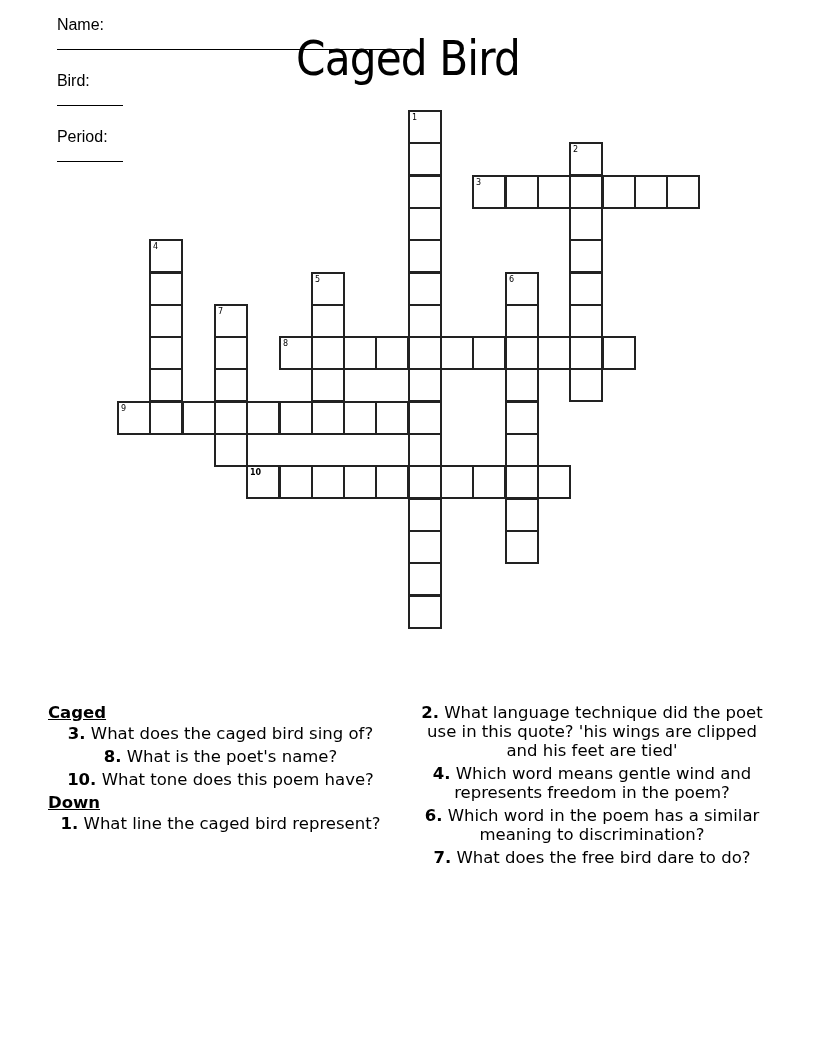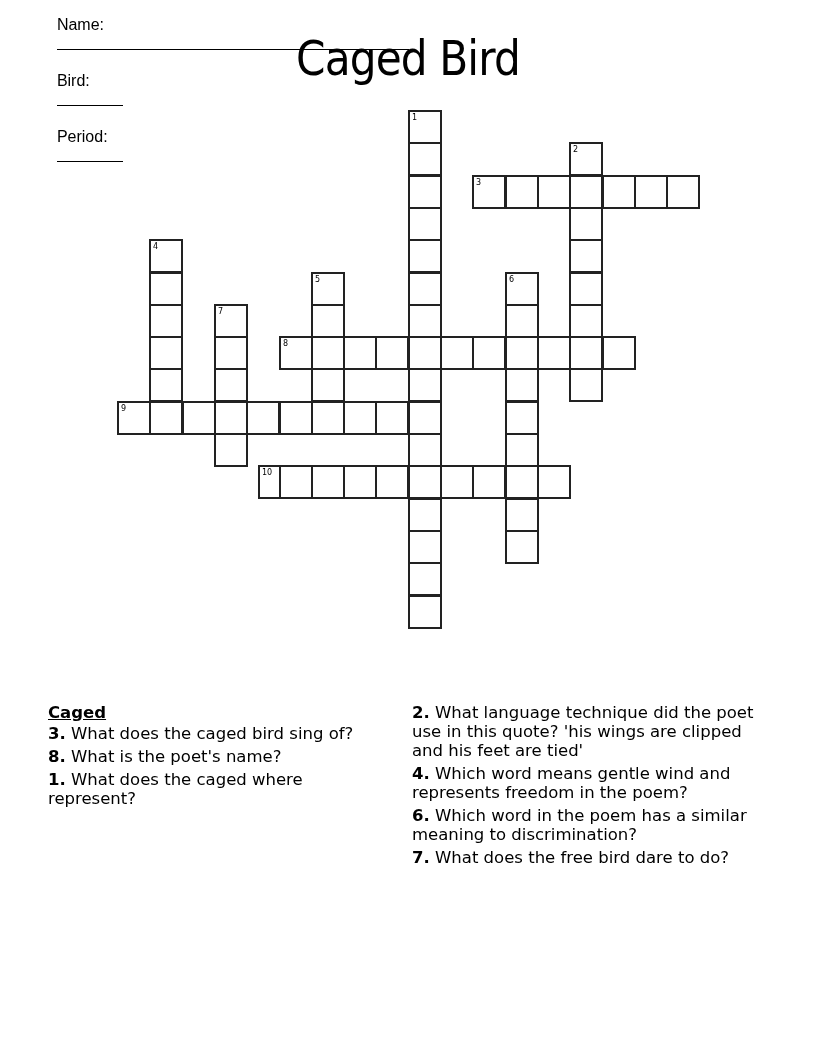--- a/index.html
+++ b/index.html
@@ -6,21 +6,21 @@
   body { width: 816px; height: 1056px; position: relative; overflow: hidden; color: #000; }
   .hdr { position: absolute; top: -2px; left: 48px; font-family: "Liberation Sans", sans-serif; font-size: 16px; white-space: pre; }
   .hdr span { display: inline-block; }
   .line { display: inline-block; border-bottom: 1px solid #000; height: 15px; vertical-align: baseline; }
   .title { position: absolute; top: 30px; left: 0; width: 816px; text-align: center; font-family: "DejaVu Sans", sans-serif; font-size: 48px; letter-spacing: -1px; transform: scaleX(0.88); }
   #grid { position: absolute; left: 0; top: 0; width: 816px; height: 680px; }
   .cell { position: absolute; box-sizing: border-box; width: 34px; height: 34px; border: 2px solid #222; background: #fff; }
   .num { position: absolute; top: 1px; left: 2px; font-family: "DejaVu Sans", sans-serif; font-size: 8px; line-height: 9px; }
   .clues { position: absolute; font-family: "DejaVu Sans", sans-serif; font-size: 16.5px; line-height: 19px; }
   .clues .heading { font-weight: bold; text-decoration: underline; margin-bottom: 2px; }
-  .clues .clue { margin-bottom: 4px; }
+  .clues .clue { margin-bottom: 4px; text-align: center; }
   .clues .clue b { font-weight: bold; }
   #col-left { left: 48px; top: 703px; width: 345px; }
   #col-right { left: 412px; top: 703px; width: 360px; }
 </style>
 </head>
 <body>
 
 <div class="hdr">
   <span>Name:</span>
   <span class="line" style="width:352px;"></span>
@@ -114,37 +114,39 @@
     <div class="cell" style="left: 537px; top: 336px;"></div>
     <div class="cell" style="left: 602px; top: 336px;"></div>
     <div class="cell" style="left: 117px; top: 401px;">
       <span class="num">9</span>
     </div>
     <div class="cell" style="left: 182px; top: 401px;"></div>
     <div class="cell" style="left: 246px; top: 401px;"></div>
     <div class="cell" style="left: 279px; top: 401px;"></div>
     <div class="cell" style="left: 343px; top: 401px;"></div>
     <div class="cell" style="left: 375px; top: 401px;"></div>
-    <div class="cell" style="left: 258px; top: 465px;">
+    <div class="cell" style="left: 246px; top: 465px; font-weight: bold;">
       <span class="num">10</span>
     </div>
     <div class="cell" style="left: 279px; top: 465px;"></div>
     <div class="cell" style="left: 311px; top: 465px;"></div>
     <div class="cell" style="left: 343px; top: 465px;"></div>
     <div class="cell" style="left: 375px; top: 465px;"></div>
     <div class="cell" style="left: 440px; top: 465px;"></div>
     <div class="cell" style="left: 472px; top: 465px;"></div>
     <div class="cell" style="left: 537px; top: 465px;"></div>
   </div>
 
 <div class="clues" id="col-left">
   <div class="heading">Caged</div>
   <div class="clue"><b>3.</b> <span>What does the caged bird sing of?</span></div>
   <div class="clue"><b>8.</b> <span>What is the poet's name?</span></div>
-  <div class="clue"><b>1.</b> <span>What does the caged where represent?</span></div>
+  <div class="clue"><b>10.</b> <span>What tone does this poem have?</span></div>
+  <div class="heading">Down</div>
+  <div class="clue"><b>1.</b> <span>What line the caged bird represent?</span></div>
 </div>
 
 <div class="clues" id="col-right">
   <div class="clue"><b>2.</b> <span>What language technique did the poet use in this quote? 'his wings are clipped and his feet are tied'</span></div>
   <div class="clue"><b>4.</b> <span>Which word means gentle wind and represents freedom in the poem?</span></div>
   <div class="clue"><b>6.</b> <span>Which word in the poem has a similar meaning to discrimination?</span></div>
   <div class="clue"><b>7.</b> <span>What does the free bird dare to do?</span></div>
 </div>
 
 </body></html>

